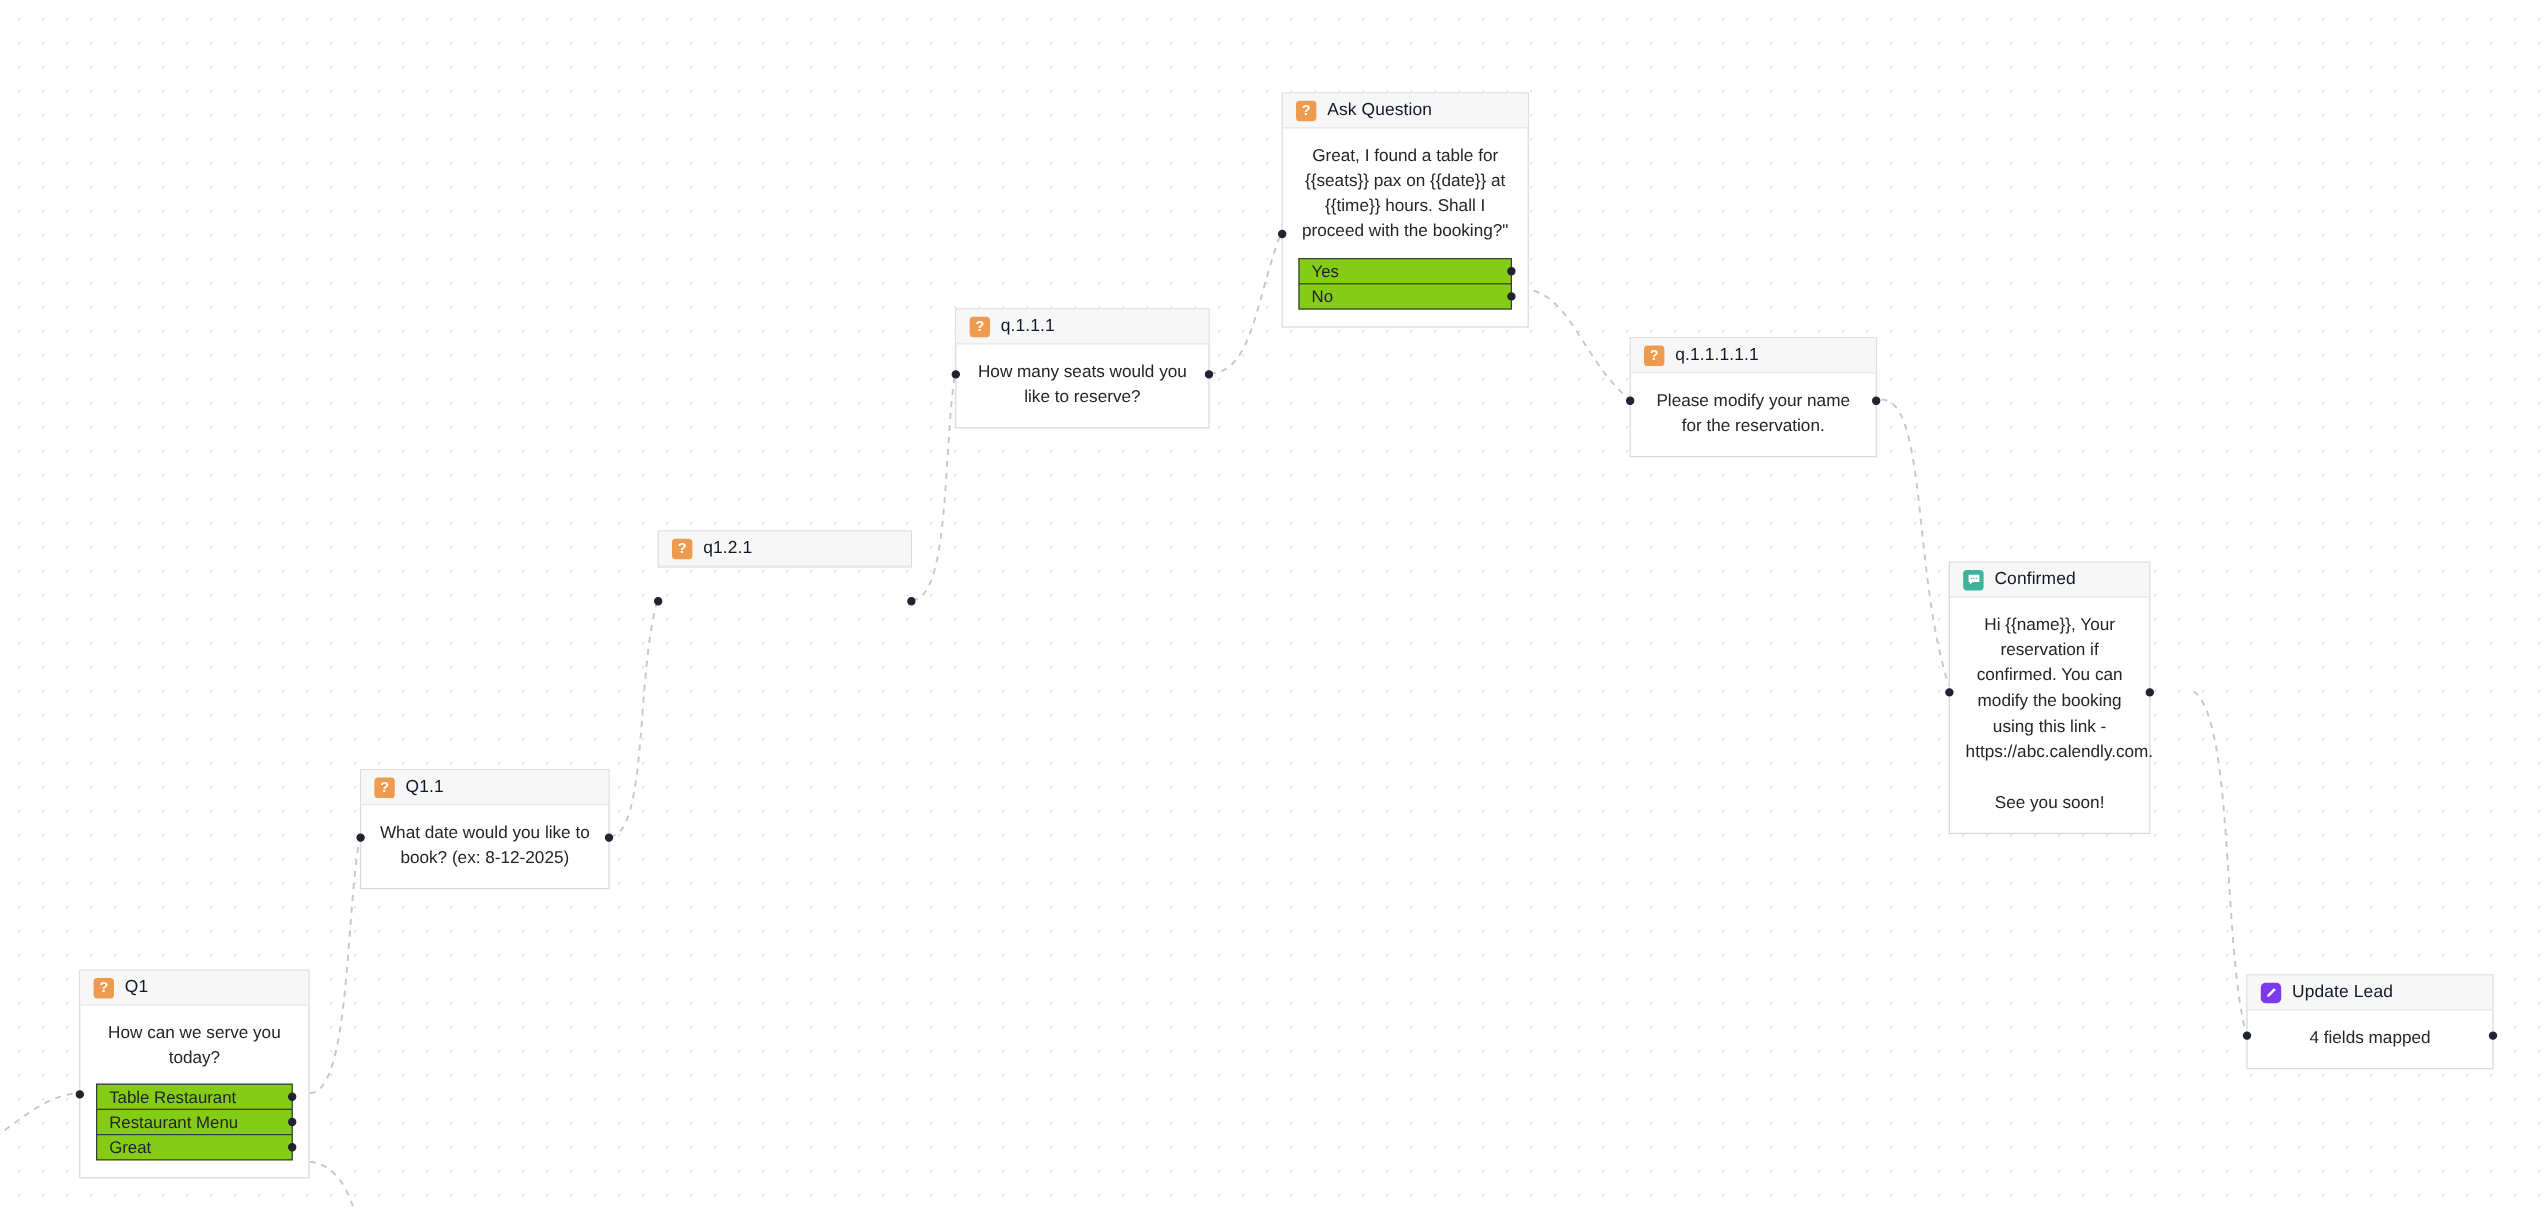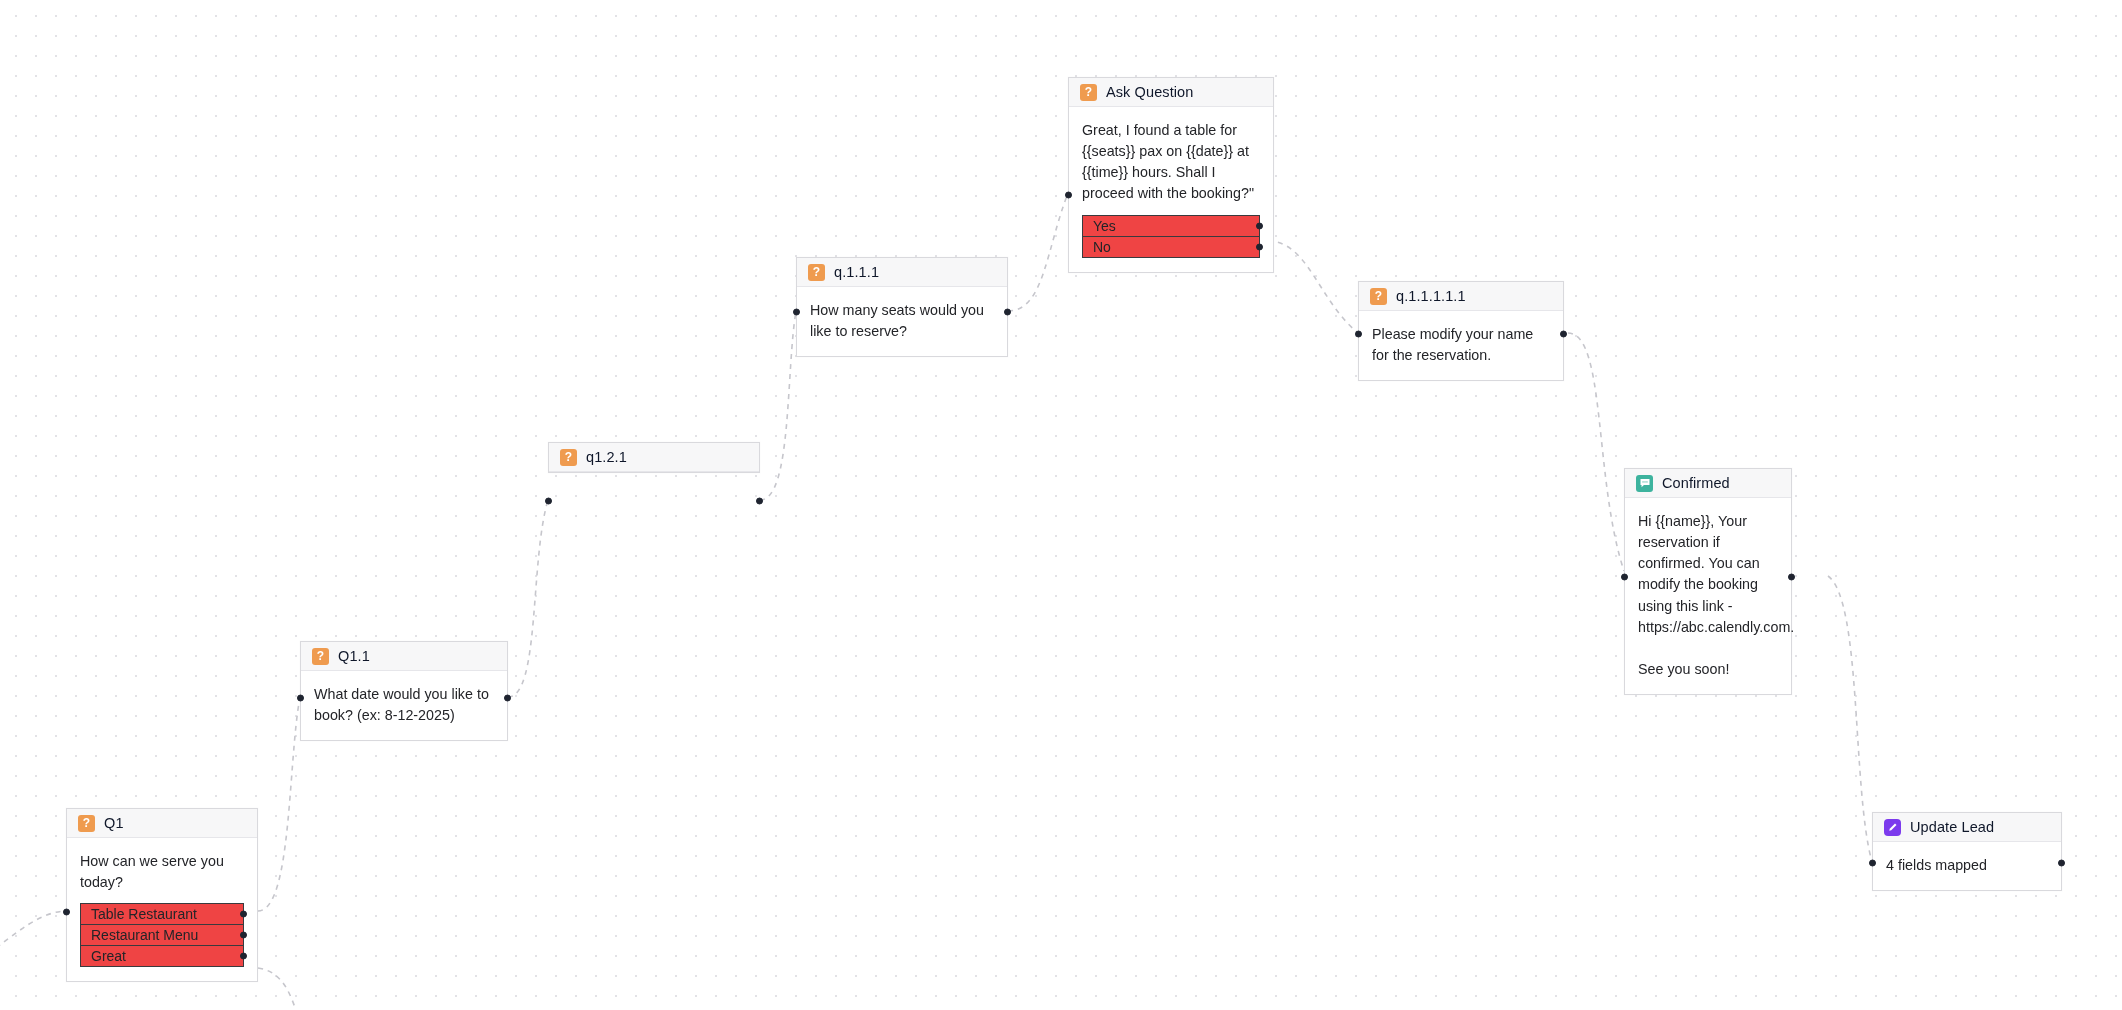--- a/index.html
+++ b/index.html
@@ -41,20 +41,21 @@
     border-bottom: 1px solid #e6e6ea;
   }
   .node-title {
     font-size: 14.5px;
     color: #0f172a;
     letter-spacing: 0.1px;
     white-space: nowrap;
   }
   .node-body {
     padding: 13px 13px 14px 13px;
+    text-align: center;
   }
   .node-text {
     font-size: 14.3px;
     line-height: 1.48;
     color: #232428;
     white-space: pre-wrap;
   }
   .icon-badge {
     width: 17px; height: 17px;
     border-radius: 3px;
@@ -71,21 +72,21 @@
     line-height: 1;
   }
   .icon-msg { background: #3db39e; border-radius: 3px; }
   .icon-pencil { background: #7c3aed; border-radius: 4px; }
 
   .options { margin-top: 10px; }
   .option {
     position: relative;
     height: 22px;
     border: 1px solid #3a3a3e;
-    background: #ef4444;
+    background: #84cc16;
     display: flex;
     align-items: center;
     padding: 0 10px;
     margin-top: -1px;
     font-size: 14px;
     color: #232428;
   }
   .option:first-child { margin-top: 0; }
 
   .handle {
@@ -247,21 +248,21 @@
           <span class="handle handle-right"></span>
         </div>
         <div class="option">
           <span>Great</span>
           <span class="handle handle-right"></span>
         </div>
       </div>
     </div>
   </div>
 
-  <div class="node" style="left:1872px; top:812px; width:190px;">
+  <div class="node" style="left:1872px; top:812px; width:206px;">
     <div class="handle handle-left" style="top:50px;"></div>
     <div class="handle handle-right" style="top:50px;"></div>
     <div class="node-header">
       <span class="icon-badge icon-pencil">
         <svg width="11" height="11" viewBox="0 0 16 16" aria-hidden="true">
           <path d="M11.6 2.2l2.2 2.2-7.6 7.6-2.9.7.7-2.9z" fill="#ffffff"></path>
         </svg>
       </span>
       <span class="node-title">Update Lead</span>
     </div>

